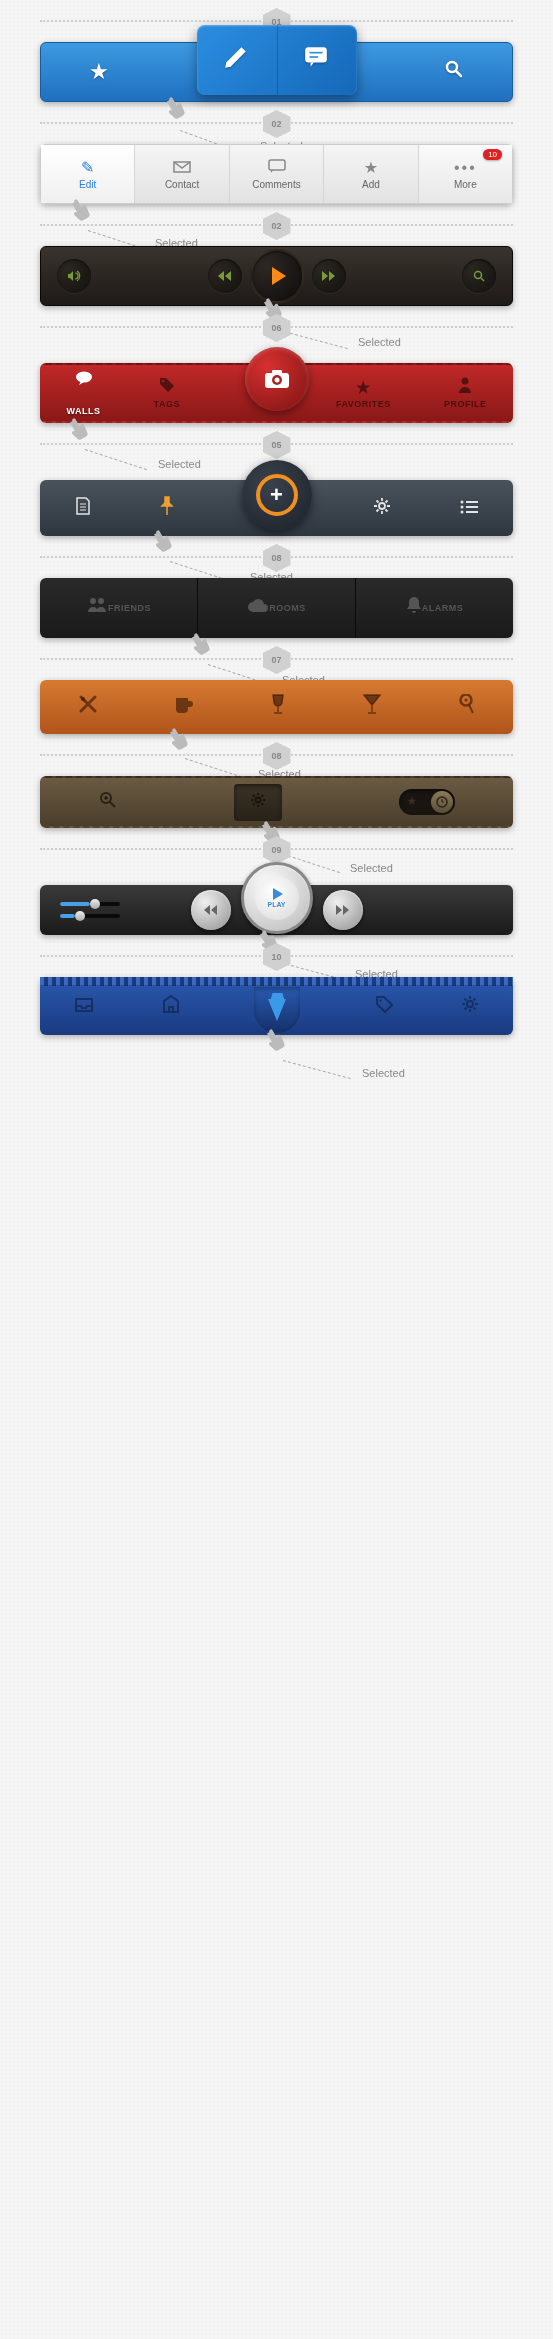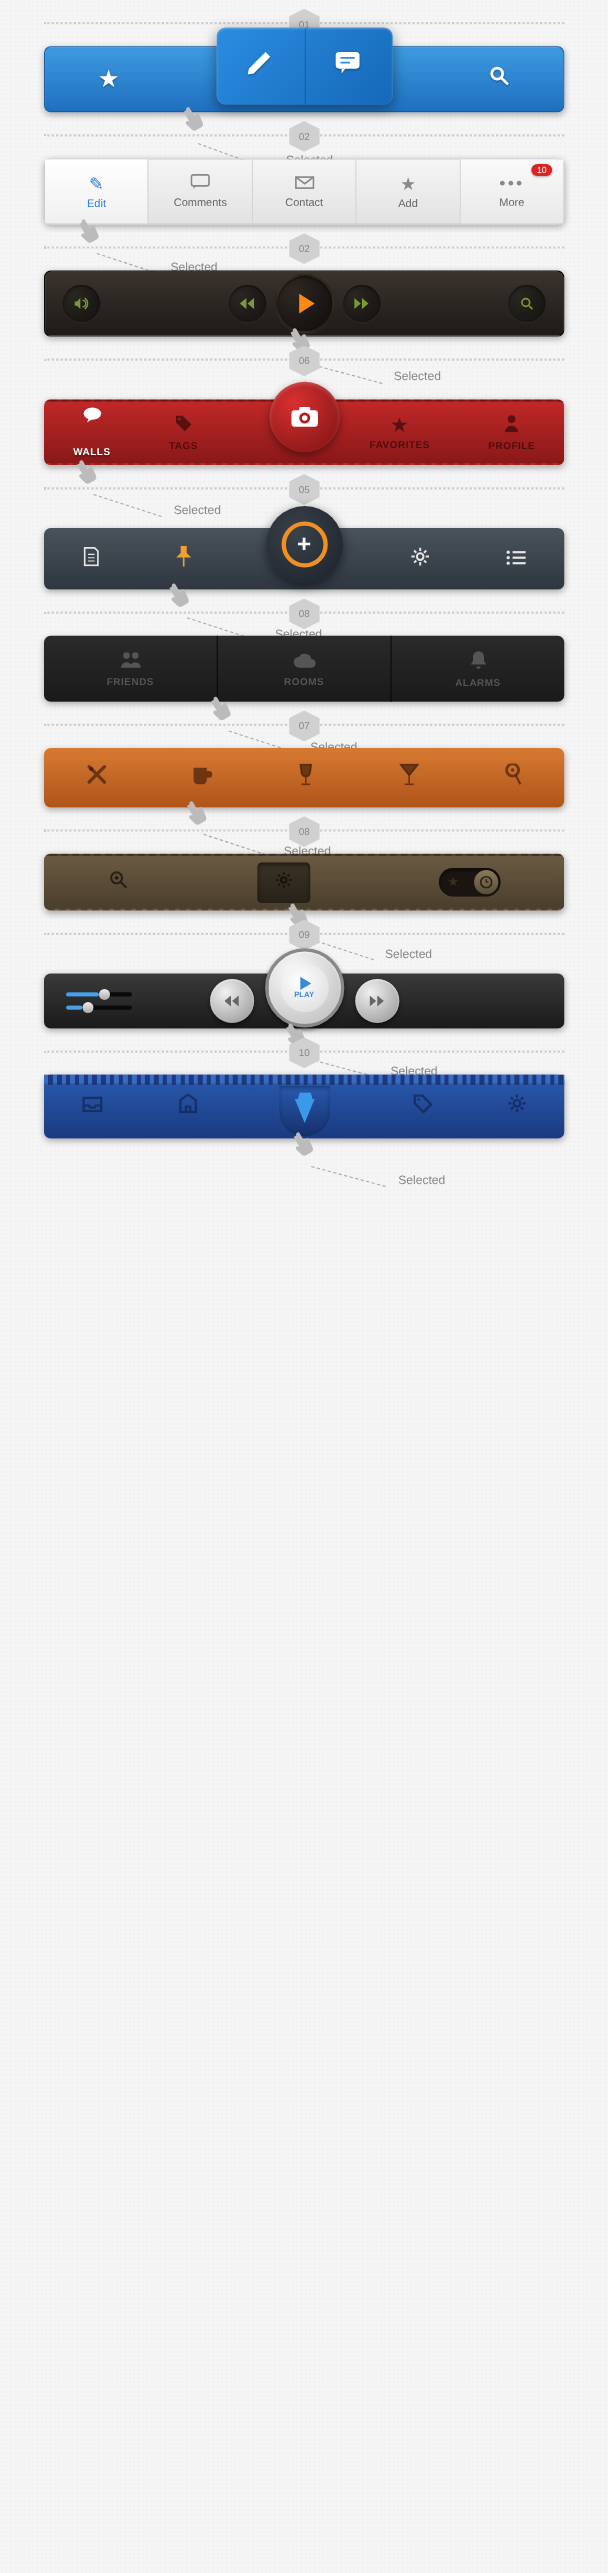--- a/index.html
+++ b/index.html
@@ -18,21 +18,21 @@
   position: relative;
 }
 .hex-badge {
   width: 28px; height: 28px;
   background: #d0d0d0;
   position: absolute;
   left: 50%; top: -14px;
   transform: translateX(-50%) rotate(0deg);
   clip-path: polygon(50% 0%, 100% 25%, 100% 75%, 50% 100%, 0% 75%, 0% 25%);
   display: flex; align-items: center; justify-content: center;
-  font-size: 9px; color: #888; font-weight: normal;
+  font-size: 9px; color: #888; font-weight: bold;
 }
 .bar {
   margin: 20px 40px 0;
   border-radius: 6px;
   position: relative;
   box-shadow: 0 2px 6px rgba(0,0,0,0.3);
 }
 .pointer {
   position: absolute;
   font-size: 20px;
@@ -167,21 +167,21 @@
   color:#fff; font-size:22px; font-weight:bold;
 }
 
 
 .bar6 {
   height:60px;
   background: linear-gradient(#2a2a2a, #1a1a1a);
   display:flex;
 }
 .bar6 .tab {
-  flex:1; display:flex; flex-direction:column; align-items:center; justify-content:center;
+  flex:1; display:flex; align-items:center; justify-content:center;
   font-size:9px; color:#555; border-right:1px solid #0a0a0a; cursor:pointer;
   font-weight:bold; letter-spacing:0.5px;
 }
 .bar6 .tab:last-child{border-right:none;}
 .bar6 .tab.sel { background: linear-gradient(#1e1e1e, #0e0e0e); color:#888; }
 .bar6 .tab .ic { font-size:18px; margin-bottom:2px; }
 
 
 .bar7 {
   height:54px;
@@ -345,35 +345,35 @@
   <div class="dotted-line">
       <div class="hex-badge">02</div>
     </div>
   <div class="bar bar2">
     <div class="tab sel">
       <span class="ic">✎</span>
       <span>Edit</span>
     </div>
     <div class="tab">
       <span class="ic">
+        <svg width="18" height="12" viewBox="0 0 18 12">
+            <rect x="1" y="1" width="16" height="10" fill="none" stroke="#888" stroke-width="1.5"></rect>
+            <path d="M1 1l8 6 8-6" fill="none" stroke="#888" stroke-width="1.5"></path>
+          </svg>
+      </span>
+      <span>Contact</span>
+    </div>
+    <div class="tab">
+      <span class="ic">
         <svg width="18" height="14" viewBox="0 0 18 14">
             <rect x="1" y="1" width="16" height="10" rx="2" fill="none" stroke="#888" stroke-width="1.5"></rect>
             <path d="M5 11l-2 3v-3" fill="#888"></path>
           </svg>
       </span>
       <span>Comments</span>
-    </div>
-    <div class="tab">
-      <span class="ic">
-        <svg width="18" height="12" viewBox="0 0 18 12">
-            <rect x="1" y="1" width="16" height="10" fill="none" stroke="#888" stroke-width="1.5"></rect>
-            <path d="M1 1l8 6 8-6" fill="none" stroke="#888" stroke-width="1.5"></path>
-          </svg>
-      </span>
-      <span>Contact</span>
     </div>
     <div class="tab">
       <span class="ic">★</span>
       <span>Add</span>
     </div>
     <div class="tab more-tab">
       <span class="badge">10</span>
       <span class="ic" style="letter-spacing:2px;">•••</span>
       <span>More</span>
     </div>

